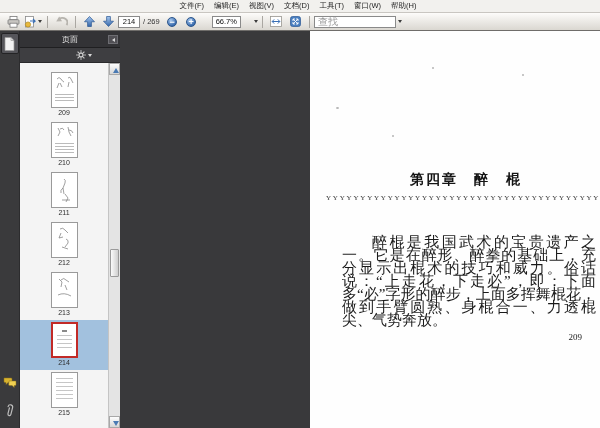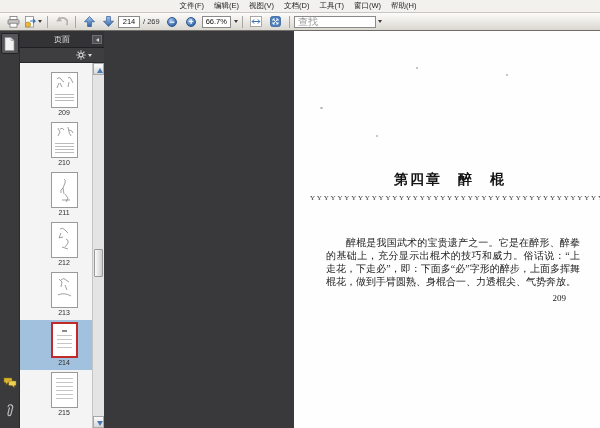--- a/index.html
+++ b/index.html
@@ -22,38 +22,38 @@
   .caret.light { border-top-color:#d8d8d8; }
   .page-input { width:22px; height:12px; border:1px solid #8a8a8a; font-size:7.5px;
                 text-align:center; background:#fff; color:#111; padding:0; }
   .page-total { font-size:7.5px; color:#333; margin:0 3px 0 3px; white-space:nowrap; }
   .zoomcirc { width:10px; height:10px; border-radius:50%; color:#fff; font-size:9px; line-height:9px;
               text-align:center; background:radial-gradient(circle at 35% 30%, #a9c9ef 0%, #3a6cae 70%);
               border:1px solid #2c568c; font-weight:bold; }
   .zoomcirc.minus::before { content:'−'; }
   .zoomcirc.plus::before { content:'+'; }
   .zoom-box { height:12px; background:#fff; border:1px solid #8a8a8a; display:flex; align-items:center;
-              padding:2px 3px; font-size:7.5px; color:#111; margin:0 1px; }
+              padding:2px 3px; font-size:7.5px; color:#111; margin:0 11px; }
   .find-input { width:82px; height:12px; border:1px solid #8a8a8a; font-size:10px; padding:0 3px;
                 color:#333; background:#fff; }
   .find-input::placeholder { color:#9a9a9a; }
 
   
   .main { display:flex; height:397px; }
 
   
   .rail { width:20px; background:#3a3a3c; flex:none; display:flex; flex-direction:column;
           align-items:center; padding-top:2px; border-right:1px solid #2c2c2e; }
   .rail-btn { width:18px; height:21px; display:flex; align-items:center; justify-content:center; }
   .rail-btn.active { background:#55555a; border:1px solid #232325; border-radius:2px; }
   .rail-spacer { flex:1; }
   .rail-bottom { margin-bottom:7px; display:flex; flex-direction:column; align-items:center; gap:7px; }
 
   
-  .sidebar { width:84px; flex:none; display:flex; flex-direction:column; background:#8b5cf6; }
+  .sidebar { width:100px; flex:none; display:flex; flex-direction:column; background:#8b5cf6; }
   .sb-header { height:17px; background:#333336; border-bottom:1px solid #1f1f21; color:#e6e6e6;
                font-size:8px; display:flex; align-items:center; justify-content:center; position:relative; }
   .sb-hide { position:absolute; right:2px; top:4px; width:10px; height:9px; background:#504f54;
              border:1px solid #6d6d72; display:flex; align-items:center; justify-content:center; }
   .sb-hide::before { content:''; width:0; height:0; border-top:2.5px solid transparent;
                      border-bottom:2.5px solid transparent; border-right:3.5px solid #d8d8d8; }
   .sb-options { height:15px; background:#3e3e41; border-bottom:1px solid #29292b;
                 display:flex; align-items:center; padding-left:56px; }
   .thumbs { flex:1; position:relative; background:#f4f4f4; overflow:hidden; padding-top:7px; }
   .thumb-item { width:88px; height:50px; display:flex; flex-direction:column; align-items:center;
@@ -79,21 +79,21 @@
   .sb-thumbbar { position:absolute; left:1px; top:186px; width:9px; height:28px;
                  background:linear-gradient(90deg,#fbfbfb,#cfcfcf); border:1px solid #9a9a9a; border-radius:1px; }
 
   
   .docpane { flex:1; position:relative; background:#39393b; overflow:hidden; }
   .page { position:absolute; left:190px; top:0; width:312px; height:397px; background:#fefefe; }
   .chapter-heading { margin-top:140px; text-align:center; font-family:"Liberation Serif",serif;
                      font-weight:bold; font-size:14px; letter-spacing:2px; color:#141414; }
   .ornament { margin-top:5px; text-align:center; font-family:"Liberation Serif",serif; font-size:7px;
               letter-spacing:1.8px; color:#3a3a3a; white-space:nowrap; overflow:hidden; padding:0 16px; }
-  .body-text { margin:34px 26px 0 32px; font-family:"Liberation Serif",serif; font-size:10px;
+  .body-text { margin:34px 26px 0 32px; font-family:"Liberation Serif",serif; font-size:15px;
                line-height:13px; text-align:justify; color:#1a1a1a; }
   .body-text p { text-indent:2em; }
   .page-number { margin:5px 40px 0 0; text-align:right; font-family:"Liberation Serif",serif;
                  font-size:9px; color:#222; }
   .speck { position:absolute; background:#b5b5b5; width:2px; height:2px; border-radius:50%; }
 </style>
 </head>
 <body>
 
 <div class="menubar">

